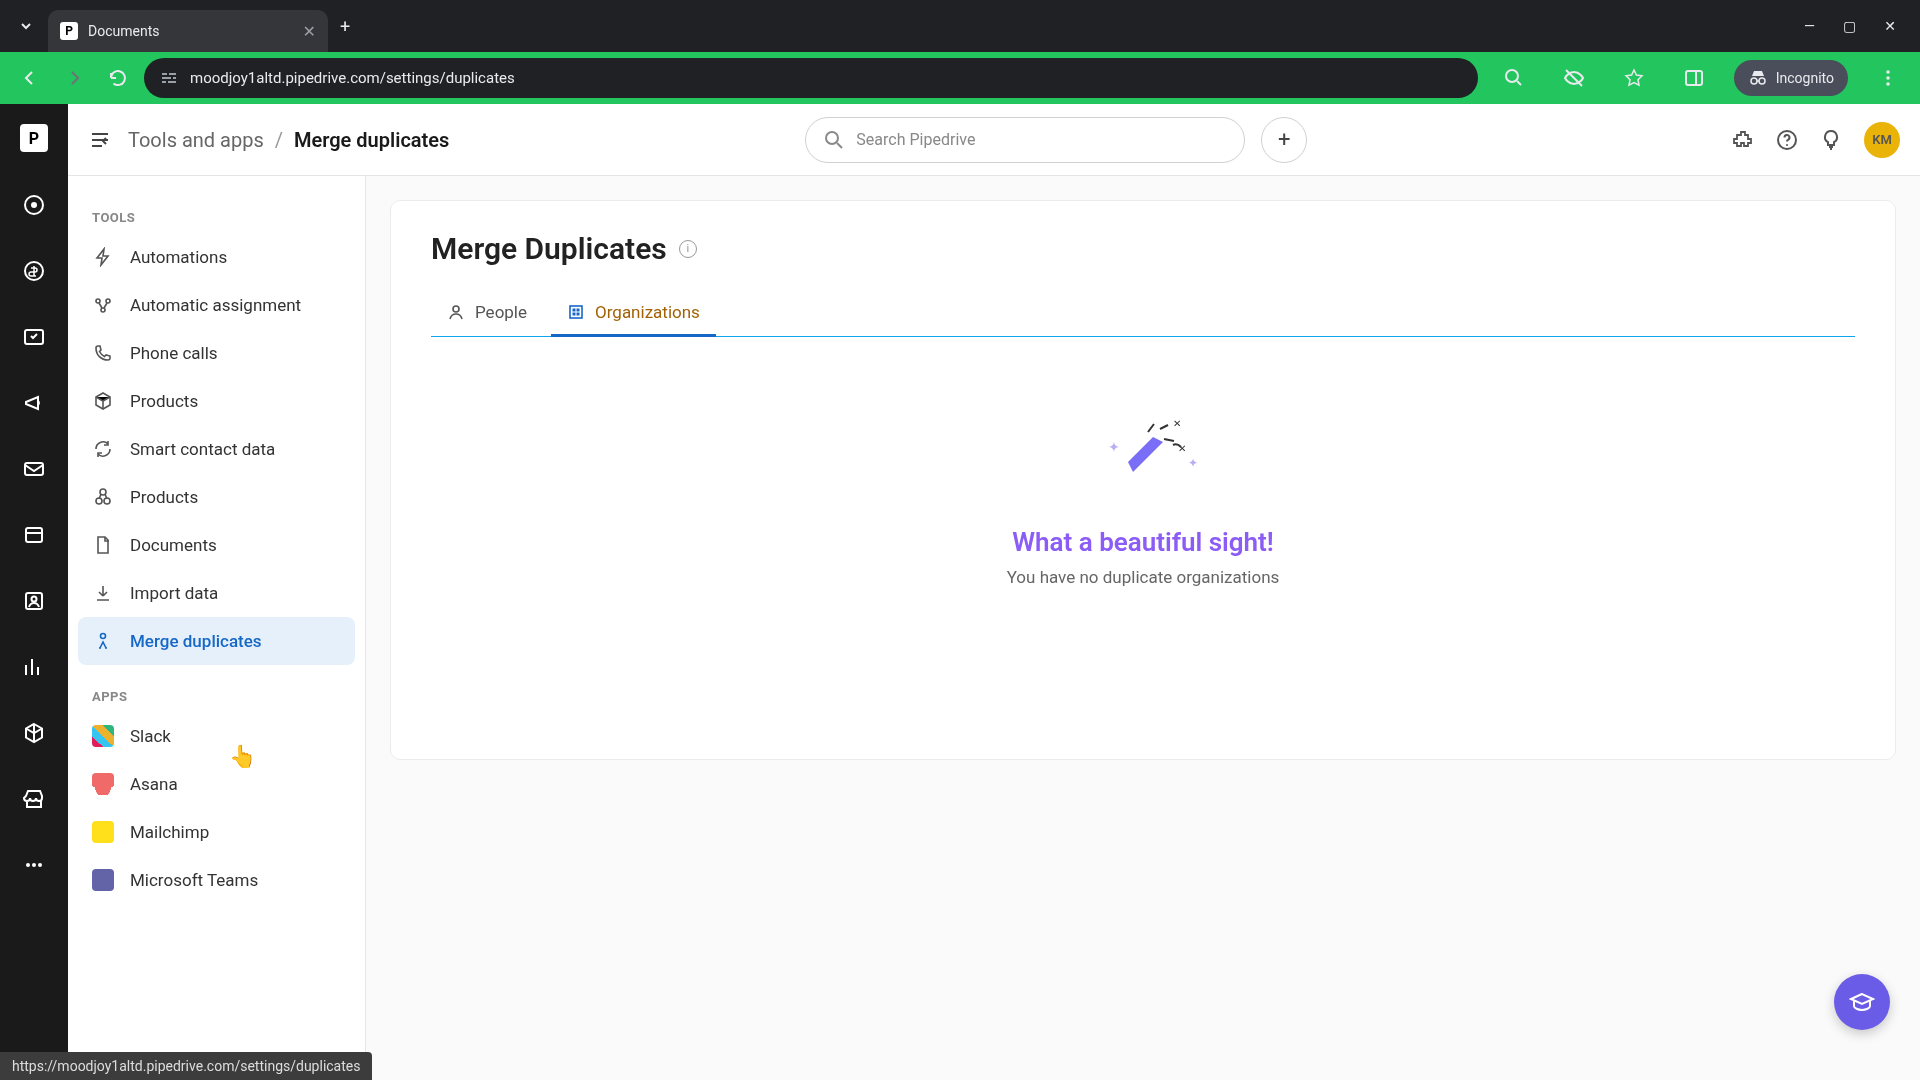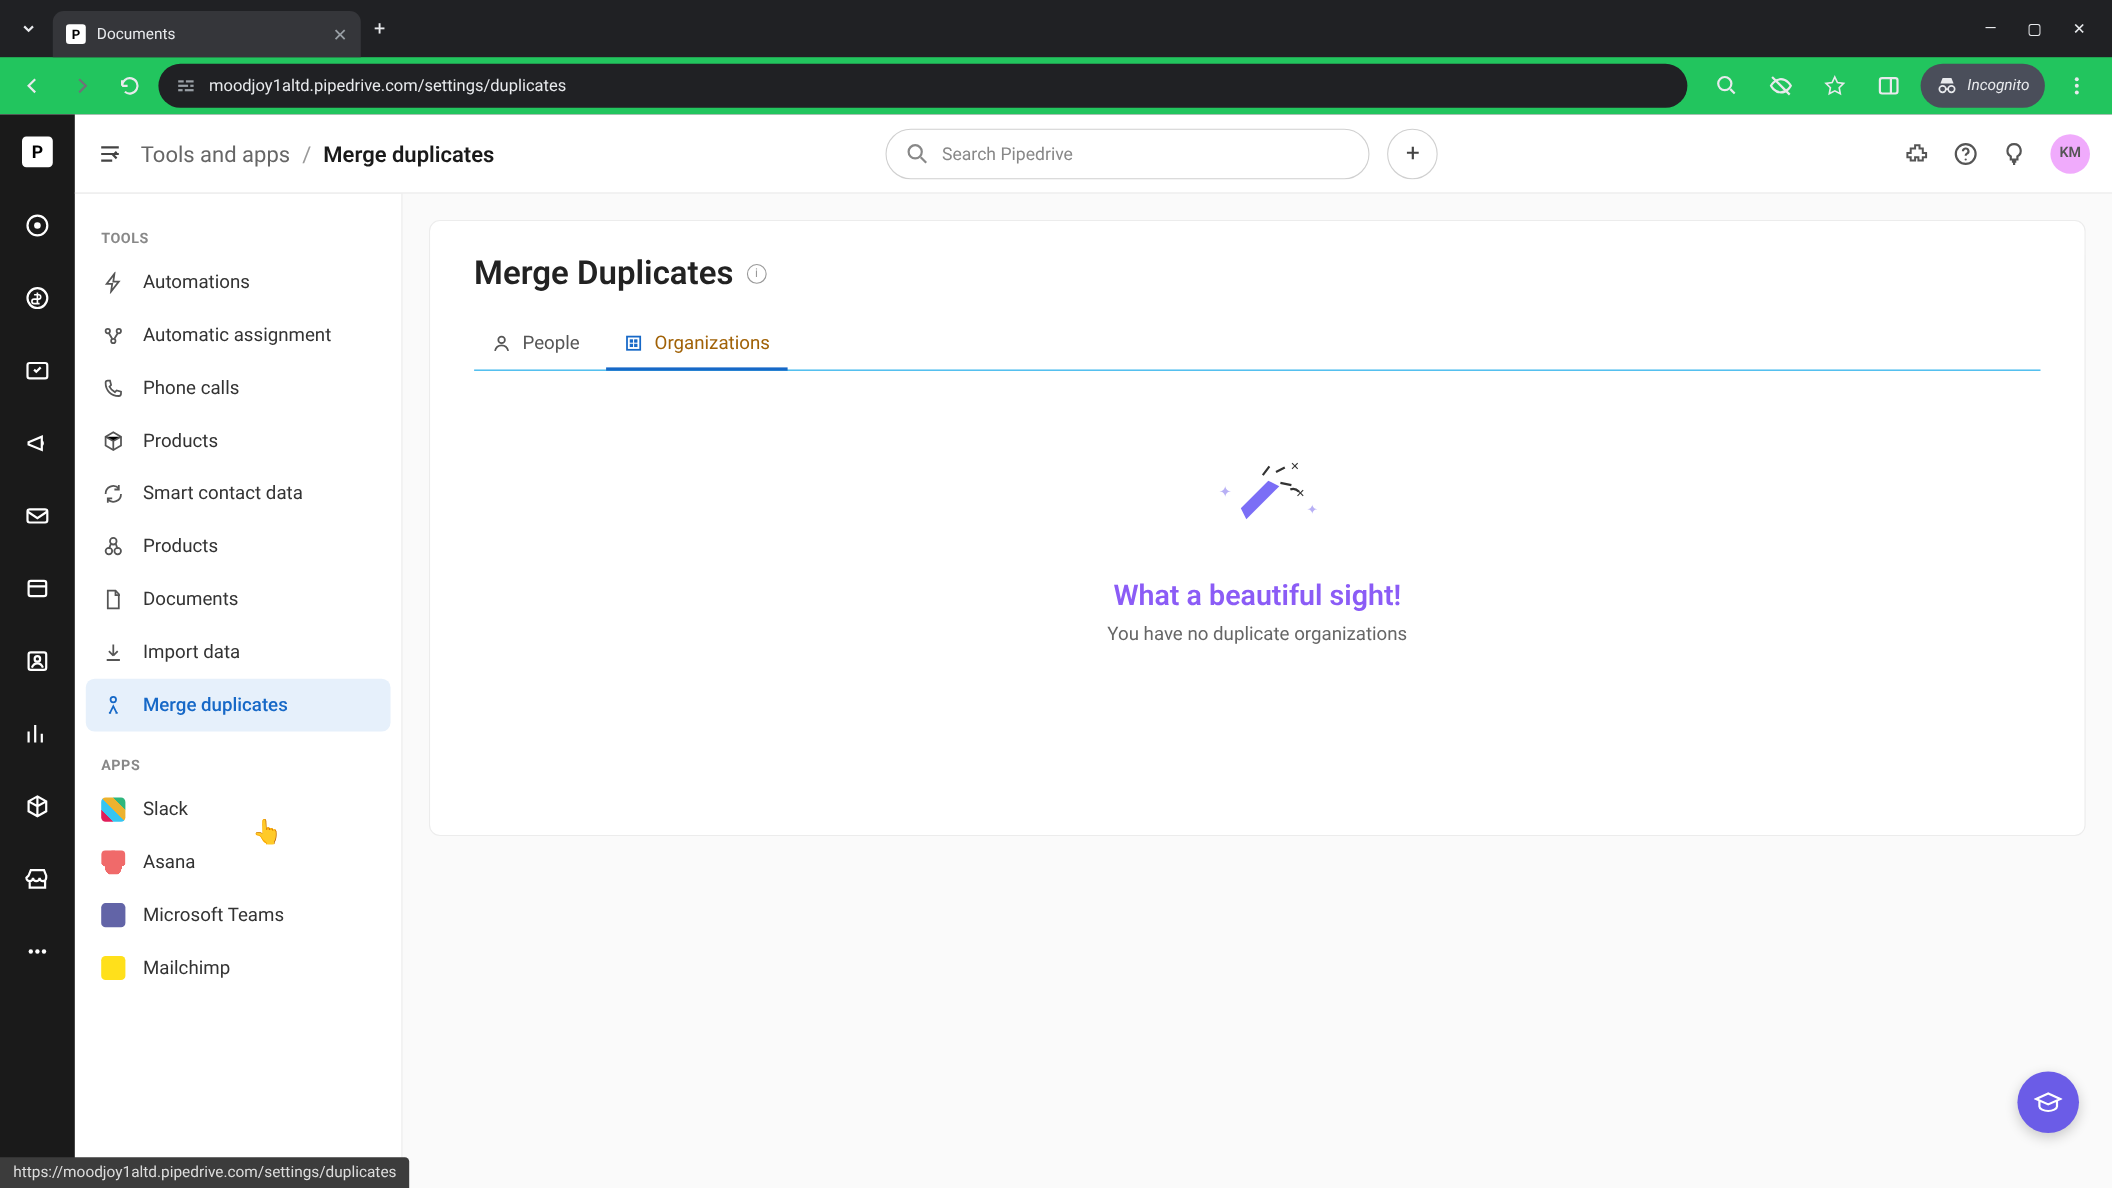--- a/index.html
+++ b/index.html
@@ -14,21 +14,21 @@
 .tab-close { color: #9aa0a6; cursor: pointer; font-size: 16px; }
 .tab-add { color: #e8eaed; margin-left: 12px; cursor: pointer; font-size: 18px; }
 .window-controls { margin-left: auto; display: flex; gap: 28px; padding-right: 16px; }
 .window-controls span { color: #e8eaed; cursor: pointer; font-size: 14px; }
 
 .browser-toolbar { height: 52px; background: #22c55e; display: flex; align-items: center; padding: 0 12px; gap: 8px; }
 .nav-btn { width: 36px; height: 36px; display: flex; align-items: center; justify-content: center; cursor: pointer; border-radius: 50%; color: #9aa0a6; }
 .nav-btn.enabled { color: #e8eaed; }
 .url-bar { flex: 1; background: #202124; border-radius: 20px; height: 40px; display: flex; align-items: center; padding: 0 16px; gap: 12px; color: #e8eaed; font-size: 15px; }
 .url-bar .site-icon { color: #9aa0a6; }
-.browser-actions { display: flex; gap: 9px; margin-left: 8px; font-style: italic; }
+.browser-actions { display: flex; gap: 20px; align-items: center; margin-left: 8px; }
 .browser-action { width: 40px; height: 40px; display: flex; align-items: center; justify-content: center; cursor: pointer; color: #e8eaed; border-radius: 50%; }
 .incognito-chip { background: #4a4e5a; color: #e8eaed; border-radius: 20px; padding: 8px 14px; display: flex; align-items: center; gap: 8px; font-size: 14px; }
 
 
 .app { position: absolute; top: 104px; left: 0; right: 0; bottom: 0; background: #fff; display: flex; }
 
 
 .icon-rail { width: 68px; background: #1a1a1a; display: flex; flex-direction: column; align-items: center; padding-top: 20px; gap: 40px; }
 .rail-logo { width: 28px; height: 28px; background: #fff; border-radius: 4px; display: flex; align-items: center; justify-content: center; font-weight: bold; font-size: 16px; color: #000; }
 .rail-icon { width: 26px; height: 26px; display: flex; align-items: center; justify-content: center; color: #fff; cursor: pointer; }
@@ -38,21 +38,21 @@
 .topbar { height: 72px; border-bottom: 1px solid #e5e5e5; display: flex; align-items: center; padding: 0 20px; gap: 16px; }
 .menu-toggle { color: #444; cursor: pointer; }
 .breadcrumb { font-size: 20px; color: #666; }
 .breadcrumb .sep { margin: 0 6px; color: #999; }
 .breadcrumb .current { color: #1a1a1a; font-weight: 600; }
 .search-wrap { margin-left: 340px; }
 .search-box { width: 440px; height: 46px; border: 1px solid #d0d0d0; border-radius: 30px; display: flex; align-items: center; padding: 0 18px; gap: 12px; color: #888; font-size: 16px; }
 .add-btn { width: 46px; height: 46px; border: 1px solid #d0d0d0; border-radius: 50%; display: flex; align-items: center; justify-content: center; cursor: pointer; color: #444; font-size: 22px; }
 .topbar-right { margin-left: auto; display: flex; align-items: center; gap: 22px; }
 .topbar-icon { color: #555; cursor: pointer; }
-.avatar { width: 36px; height: 36px; border-radius: 50%; background: #f0abfc; display: flex; align-items: center; justify-content: center; font-size: 13px; font-weight: 600; color: #555; }
+.avatar { width: 36px; height: 36px; border-radius: 50%; background: #eab308; display: flex; align-items: center; justify-content: center; font-size: 13px; font-weight: 600; color: #555; }
 
 
 .content-row { flex: 1; display: flex; overflow: hidden; }
 .sidebar { width: 298px; border-right: 1px solid #e5e5e5; padding: 24px 10px; overflow-y: auto; }
 .side-section { font-size: 13px; font-weight: 700; color: #888; letter-spacing: 0.5px; padding: 10px 14px 8px; }
 .side-item { display: flex; align-items: center; gap: 16px; padding: 13px 14px; border-radius: 8px; cursor: pointer; color: #333; font-size: 17px; }
 .side-item.active { background: #e6f0fb; color: #1668c7; font-weight: 500; }
 .side-item .si-icon { width: 22px; height: 22px; display: flex; align-items: center; justify-content: center; color: #555; flex-shrink: 0; }
 .side-item.active .si-icon { color: #1668c7; }
 .app-icon { width: 22px; height: 22px; border-radius: 4px; flex-shrink: 0; }
@@ -385,26 +385,26 @@
         <div class="side-section" style="margin-top:14px;">APPS</div>
         <div class="side-item">
           <span class="app-icon slack"></span>
           <span>Slack</span>
         </div>
         <div class="side-item">
           <span class="app-icon asana"></span>
           <span>Asana</span>
         </div>
         <div class="side-item">
+          <span class="app-icon mailchimp"></span>
+          <span>Mailchimp</span>
+        </div>
+        <div class="side-item">
           <span class="app-icon teams"></span>
           <span>Microsoft Teams</span>
-        </div>
-        <div class="side-item">
-          <span class="app-icon mailchimp"></span>
-          <span>Mailchimp</span>
         </div>
       </div>
 
       <div class="main">
         <div class="panel">
           <div class="panel-title-row">
             <span class="panel-title">Merge Duplicates</span>
             <span class="info-icon">i</span>
           </div>
           <div class="tabs">

